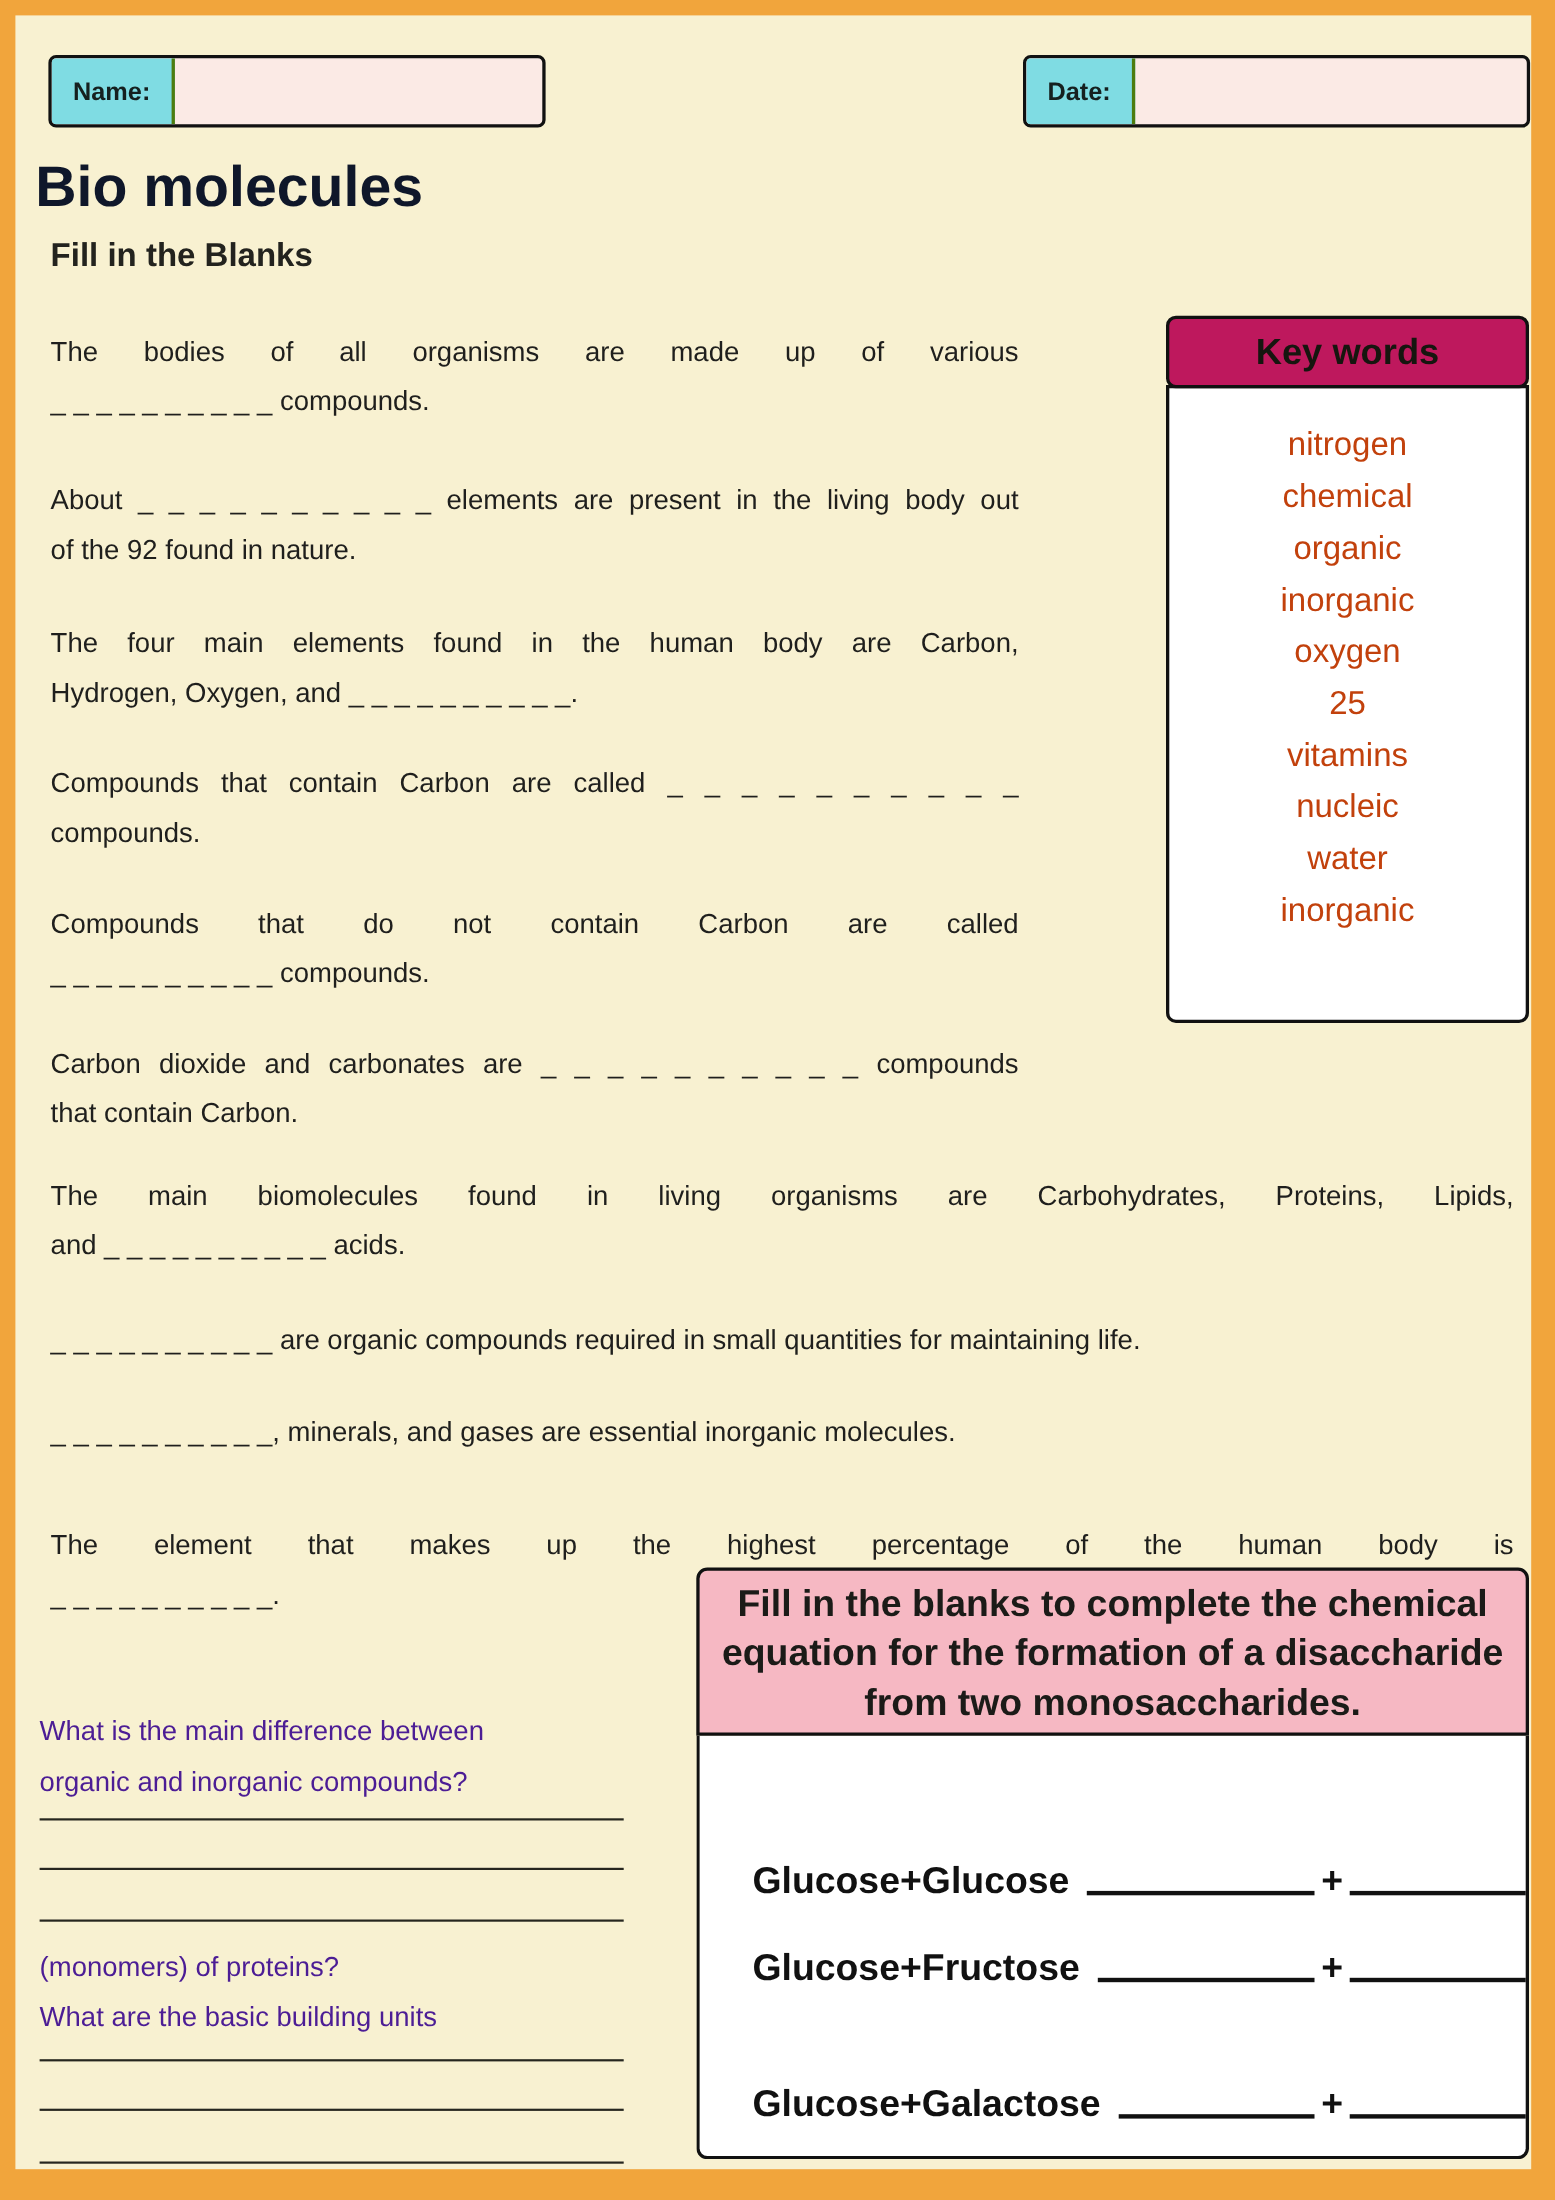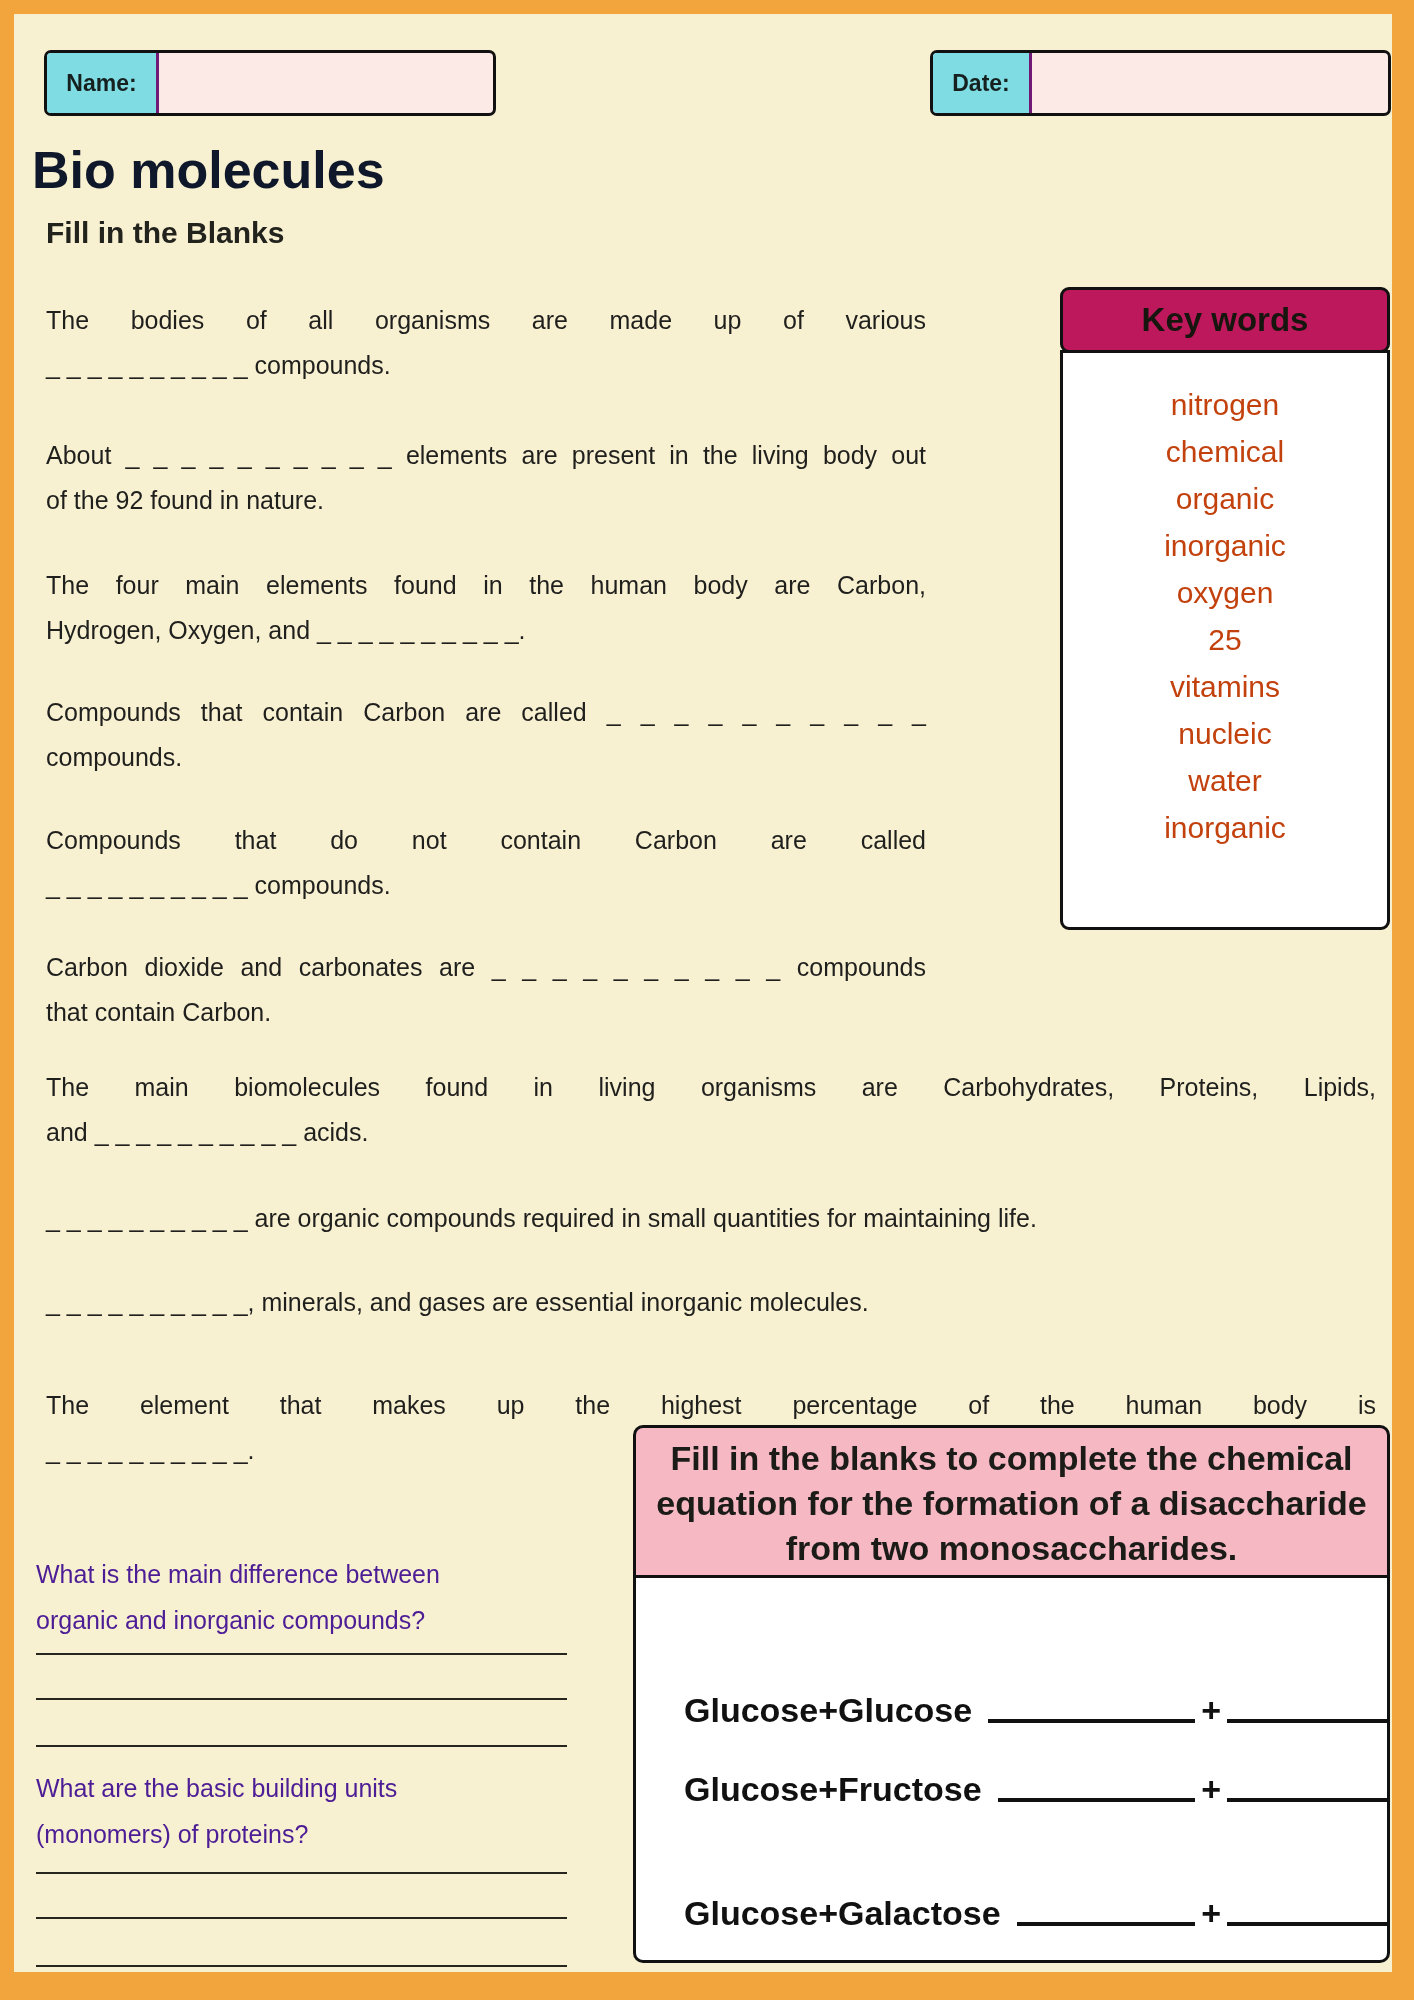--- a/index.html
+++ b/index.html
@@ -12,21 +12,21 @@
   .page{
     position:absolute;left:14px;top:14px;right:22px;bottom:28px;
     background:#F8F1D1;
   }
   
   .field-box{
     position:absolute;display:flex;height:60px;
     border:3px solid #111;border-radius:7px;overflow:hidden;background:#FBEAE5;
   }
   .field-box .tag{
-    background:#7FDCE3;border-right:3px solid #701a75;
+    background:#7FDCE3;border-right:3px solid #4d7c0f;
     display:flex;align-items:center;justify-content:center;
     font-weight:bold;font-size:23px;color:#15201f;
   }
   .field-box input{
     flex:1;border:none;outline:none;background:transparent;
     font-size:24px;padding:0 12px;font-family:inherit;color:#1F1F1D;
   }
   #name-box{left:44px;top:50px;width:446px;}
   #name-box .tag{width:116px;}
   #date-box{left:930px;top:50px;width:455px;}
@@ -198,22 +198,22 @@
 
 <div class="question" id="q1">
   <div>What is the main difference between</div>
   <div>organic and inorganic compounds?</div>
 </div>
 <div class="rule r1"></div>
 <div class="rule r2"></div>
 <div class="rule r3"></div>
 
 <div class="question" id="q2">
+  <div>(monomers) of proteins?</div>
   <div>What are the basic building units</div>
-  <div>(monomers) of proteins?</div>
 </div>
 <div class="rule r4"></div>
 <div class="rule r5"></div>
 <div class="rule r6"></div>
 
 <div class="eq-header">
 
     <div class="eq-hline">Fill in the blanks to complete the chemical</div>
 
     <div class="eq-hline">equation for the formation of a disaccharide</div>

